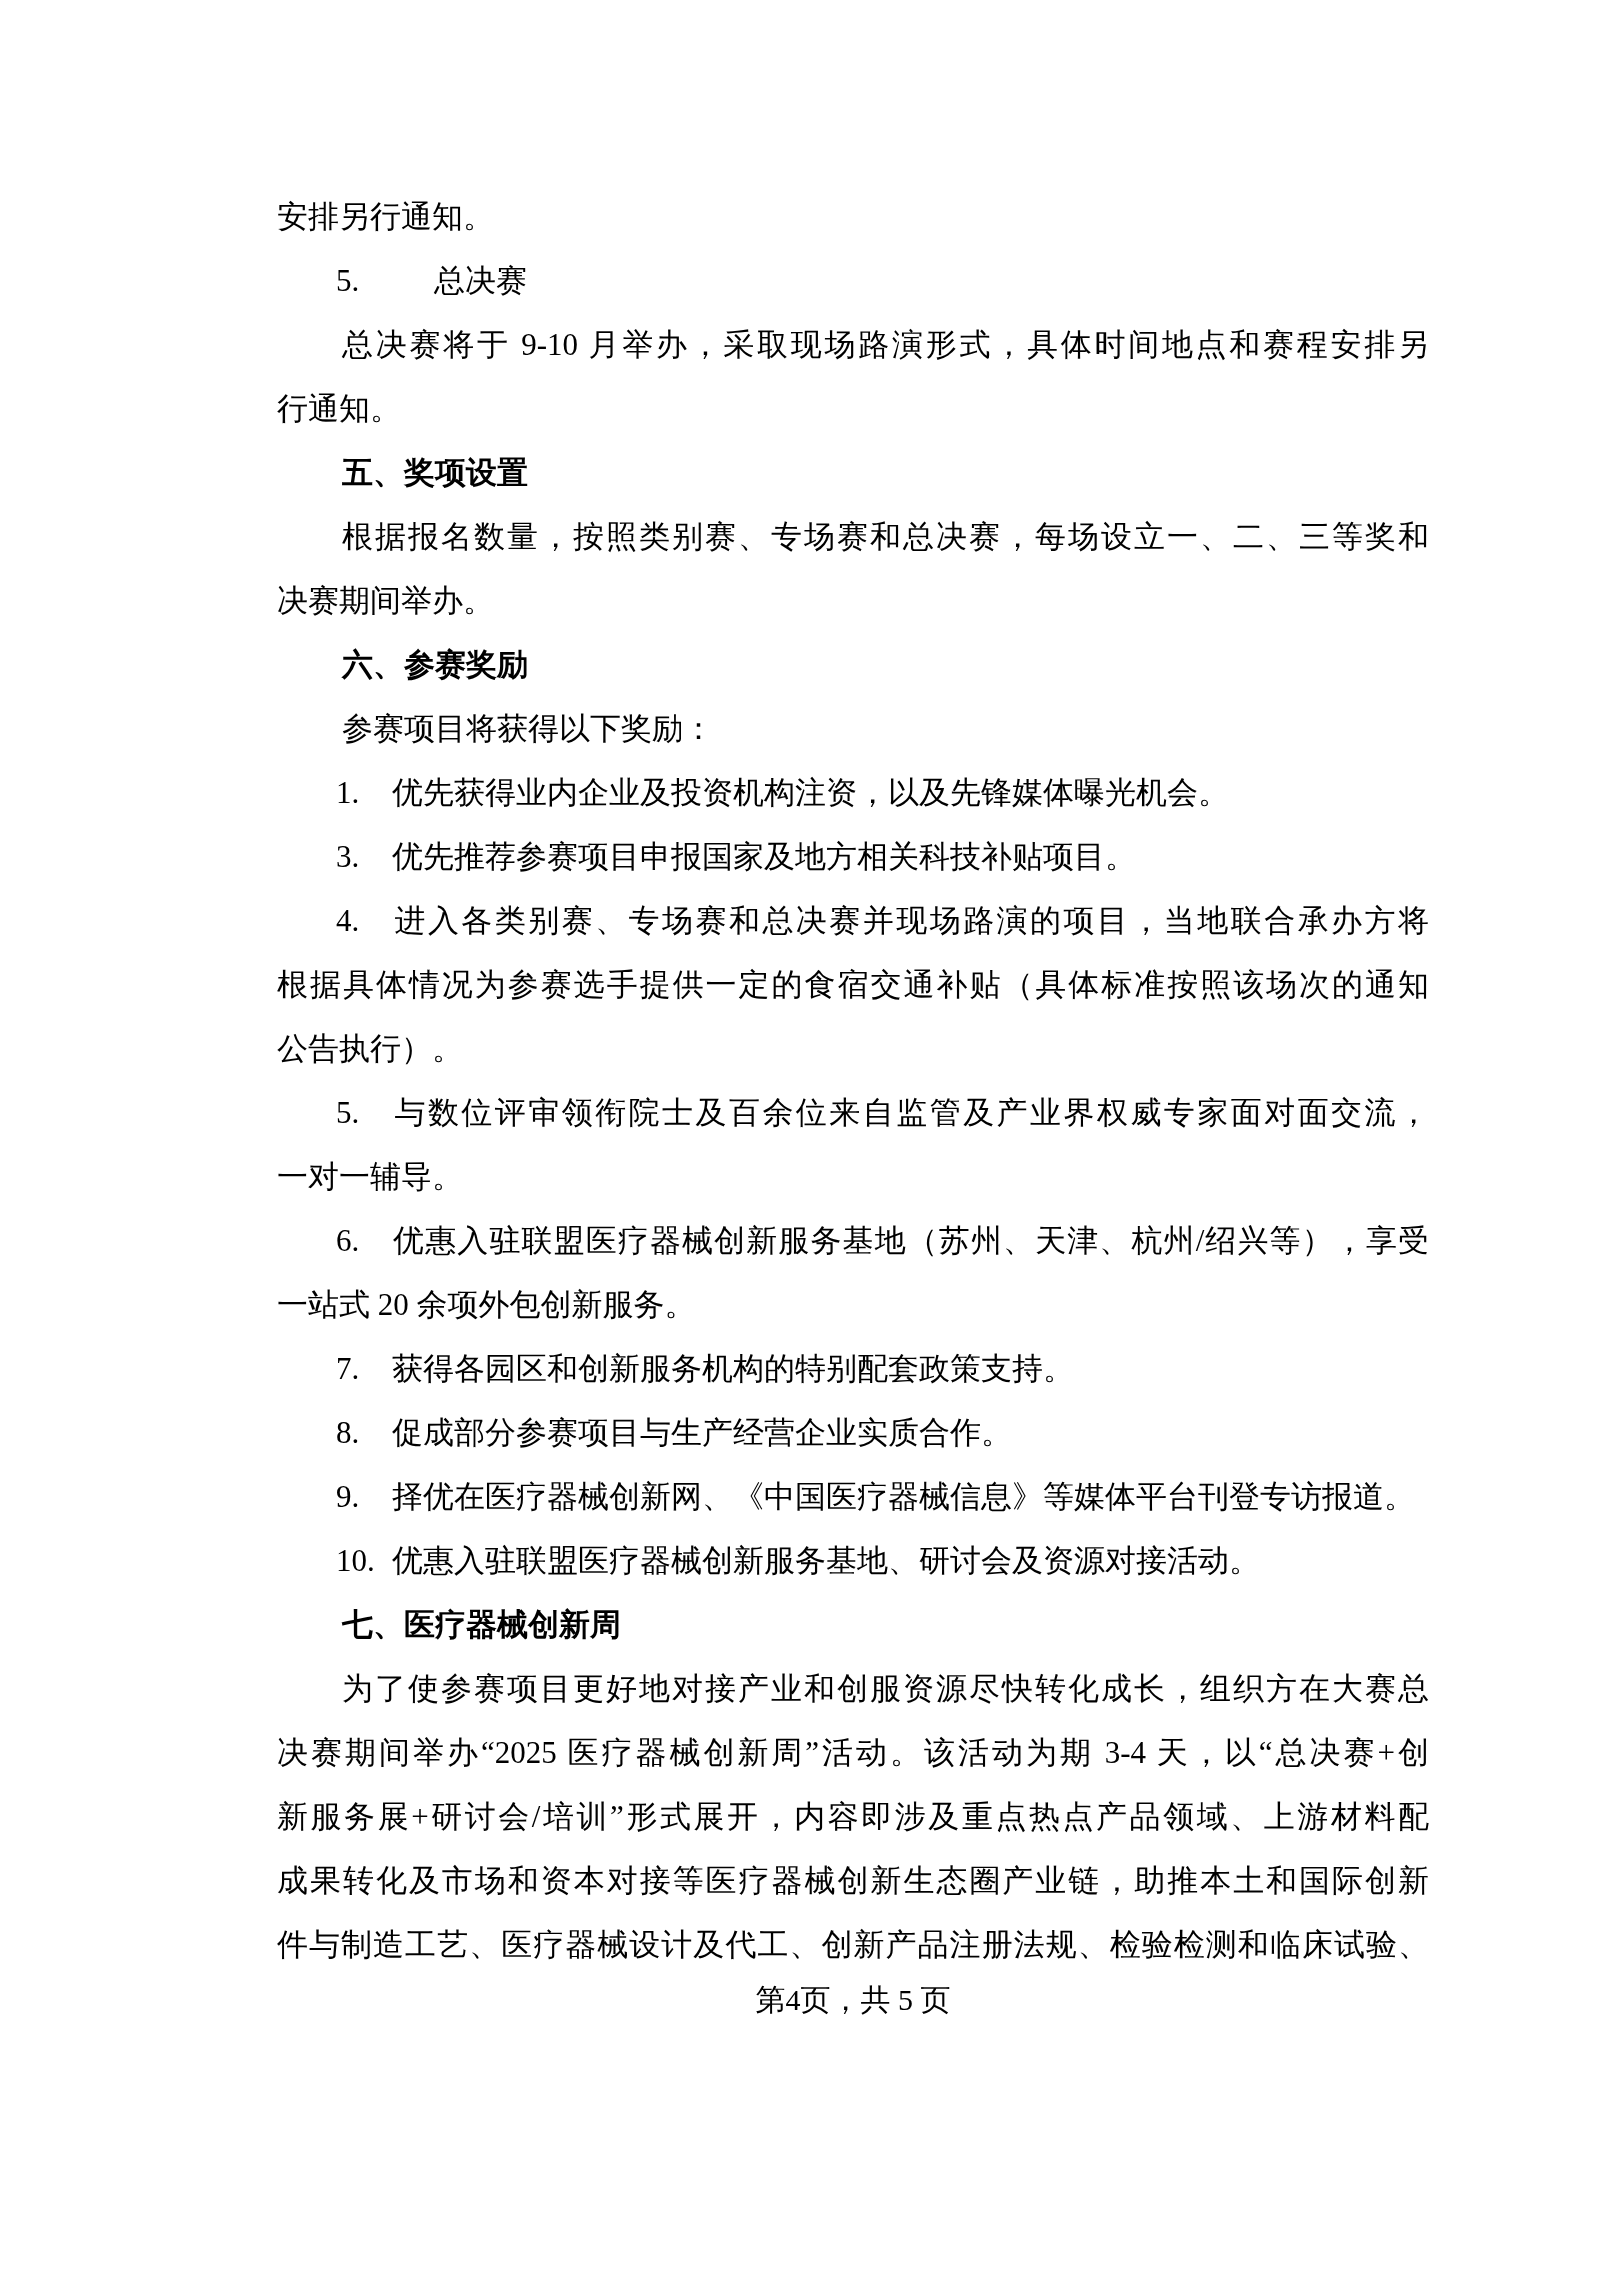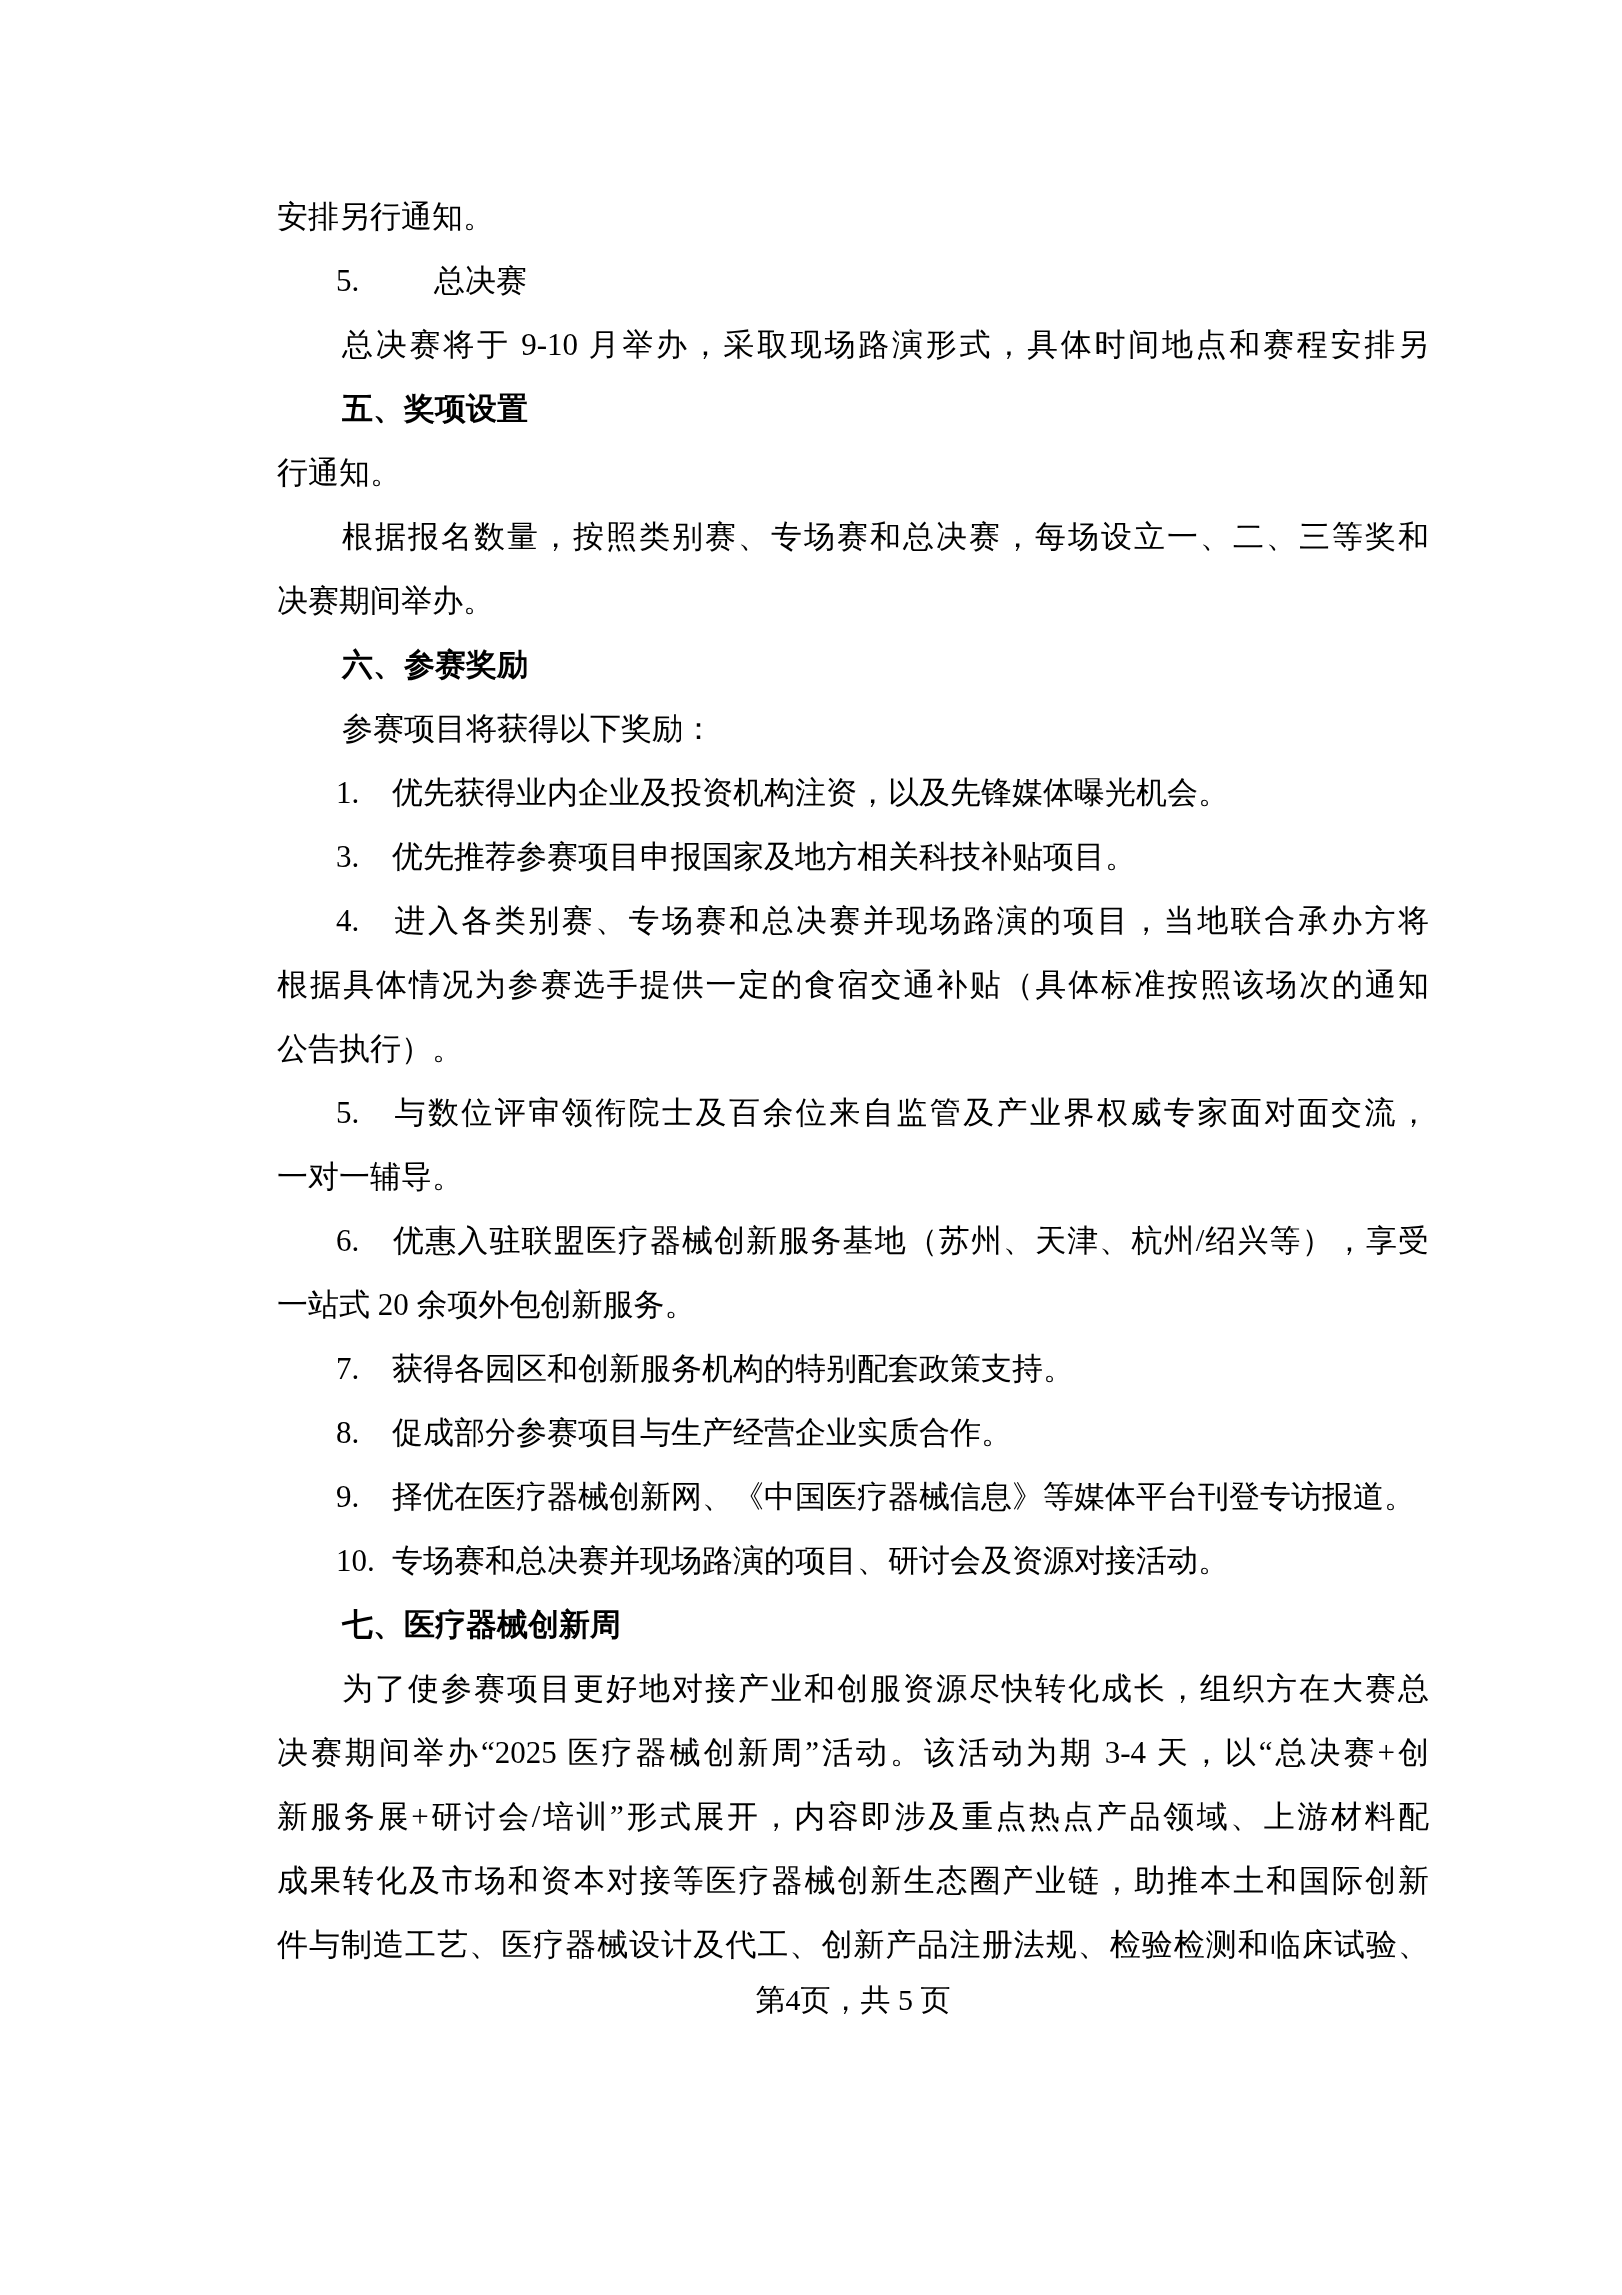--- a/index.html
+++ b/index.html
@@ -56,23 +56,23 @@
 </head>
 <body>
 
 <div class="page">
 
   <div class="line cont">安排另行通知。</div>
 
   <div class="line item item-wide"><span class="num">5.</span><span>总决赛</span></div>
 
   <div class="line para just">总决赛将于 9-10 月举办，采取现场路演形式，具体时间地点和赛程安排另</div>
+  <div class="line cont">行通知。</div>
+
   <div class="line head">五、奖项设置</div>
-
-  <div class="line cont">行通知。</div>
 
   <div class="line para just">根据报名数量，按照类别赛、专场赛和总决赛，每场设立一、二、三等奖和</div>
   <div class="line cont">决赛期间举办。</div>
 
   <div class="line head">六、参赛奖励</div>
 
   <div class="line para">参赛项目将获得以下奖励：</div>
 
   <div class="line item"><span class="num">1.</span><span>优先获得业内企业及投资机构注资，以及先锋媒体曝光机会。</span></div>
 
@@ -91,21 +91,21 @@
   <div class="line item just"><span class="num">6.</span><span>优惠入驻联盟医疗器械创新服务基地（苏州、天津、杭州/绍兴等），享受</span></div>
 
   <div class="line cont">一站式 20 余项外包创新服务。</div>
 
   <div class="line item"><span class="num">7.</span><span>获得各园区和创新服务机构的特别配套政策支持。</span></div>
 
   <div class="line item"><span class="num">8.</span><span>促成部分参赛项目与生产经营企业实质合作。</span></div>
 
   <div class="line item"><span class="num">9.</span><span>择优在医疗器械创新网、《中国医疗器械信息》等媒体平台刊登专访报道。</span></div>
 
-  <div class="line item"><span class="num">10.</span><span>专场赛和总决赛并现场路演的项目、研讨会及资源对接活动。</span></div>
+  <div class="line item"><span class="num">10.</span><span>优惠入驻联盟医疗器械创新服务基地、研讨会及资源对接活动。</span></div>
 
   <div class="line head">七、医疗器械创新周</div>
 
   <div class="line para just">为了使参赛项目更好地对接产业和创服资源尽快转化成长，组织方在大赛总</div>
   <div class="line cont just">决赛期间举办“2025 医疗器械创新周”活动。该活动为期 3-4 天，以“总决赛+创</div>
   <div class="line cont just">新服务展+研讨会/培训”形式展开，内容即涉及重点热点产品领域、上游材料配</div>
   <div class="line cont just">成果转化及市场和资本对接等医疗器械创新生态圈产业链，助推本土和国际创新</div>
   <div class="line cont just">件与制造工艺、医疗器械设计及代工、创新产品注册法规、检验检测和临床试验、</div>
 
   <div class="footer">第4页，共 5 页</div>

